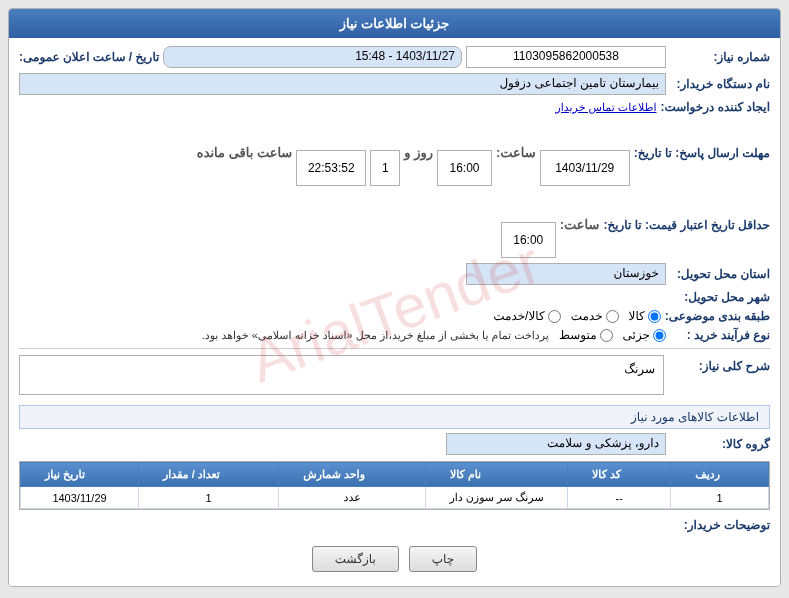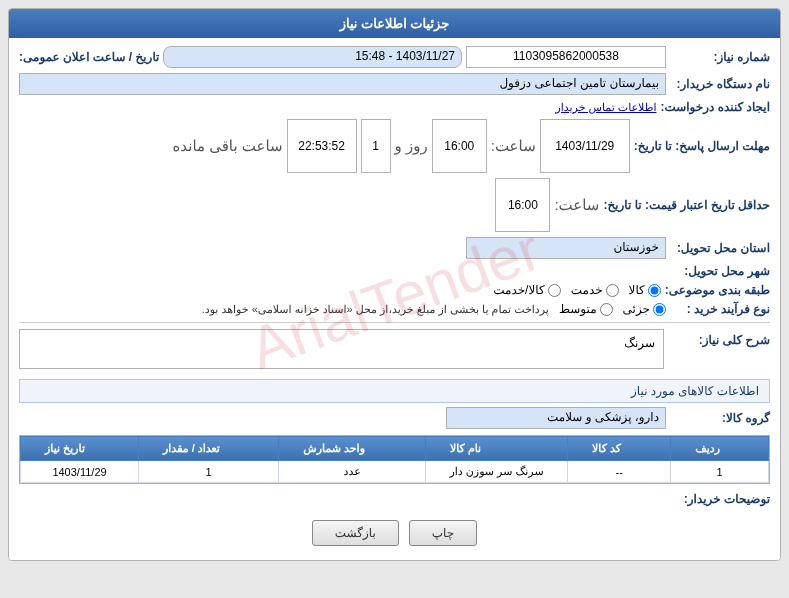--- a/index.html
+++ b/index.html
@@ -61,23 +61,24 @@
     }
     .link-text {
       color: #0000cc;
       text-decoration: underline;
       cursor: pointer;
       font-size: 11px;
     }
     .small-box {
       background: #fff;
       border: 1px solid #b0b0b0;
-      padding: 19px 6px;
+      padding: 10px 6px;
       min-height: 22px;
       text-align: center;
+      margin-top: 31px;
     }
     .divider {
       border: none;
       border-top: 1px solid #ccc;
       margin: 6px 0;
     }
     .radio-group {
       display: flex;
       align-items: center;
       gap: 10px;
@@ -196,23 +197,24 @@
       font-size: 60px;
       color: #c00;
       pointer-events: none;
       white-space: nowrap;
       z-index: 10;
     }
     .relative-wrap {
       position: relative;
     }
     .inline-label {
-      font-size: 15px;
+      font-size: 13px;
       color: #555;
       white-space: nowrap;
+      font-weight: bold;
     }
   </style>
 </head>
 <body>
 
 <div class="page-wrapper">
   <div class="main-panel">
     <div class="panel-header">
       <span>جزئیات اطلاعات نیاز</span>
     </div>

